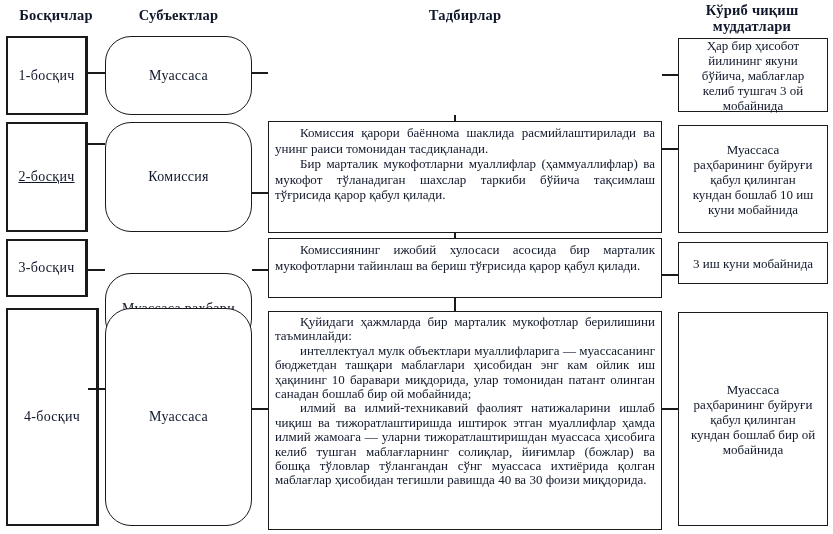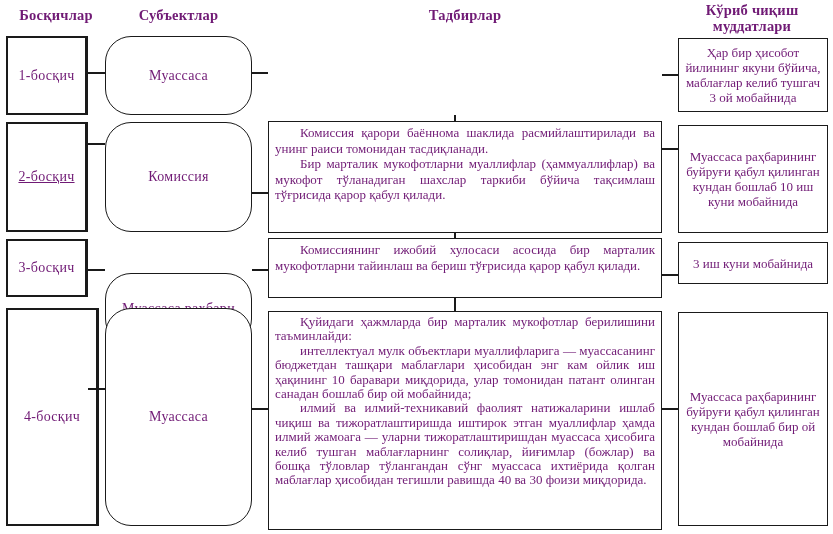--- a/index.html
+++ b/index.html
@@ -1,18 +1,18 @@
 <!DOCTYPE html>
 <html><head>
 <meta charset="utf-8">
 <style>
   html,body { margin:0; padding:0; background:#ffffff; }
   .canvas {
     position:relative; width:833px; height:534px; background:#ffffff;
-    font-family:"Liberation Serif","DejaVu Serif",serif; color:#701a75;
+    font-family:"Liberation Serif","DejaVu Serif",serif; color:#0f172a;
     overflow:hidden;
   }
   .hdr {
     position:absolute; font-weight:bold; font-size:14.5px; line-height:16px;
     text-align:center; letter-spacing:0.2px;
   }
   .box {
     position:absolute; border:1.6px solid #1a1a1a; box-sizing:border-box;
     background:#ffffff;
   }
@@ -26,21 +26,21 @@
     font-size:14px; text-align:center; padding:2px; letter-spacing:0.3px;border-radius:26px;
   }
   .activity {
     font-size:13px; line-height:15.6px; text-align:justify;
     padding:3px 6px 2px 6px; overflow:hidden;
   }
   .activity p { margin:0; text-indent:25px; }
   .activity.tight { line-height:14.4px; }
   .period {
     display:flex; flex-direction:column; align-items:center; justify-content:center;
-    text-align:center; font-size:13px; line-height:15px; padding:2px 3px;
+    text-align:center; font-size:13px; line-height:15px; padding:2px 11px;
   }
   .conn { position:absolute; background:#1a1a1a; }
   .conn.h { height:1.6px; }
   .conn.v { width:1.6px; }
 </style>
 </head>
 <body>
 
 <div class="canvas">
 

